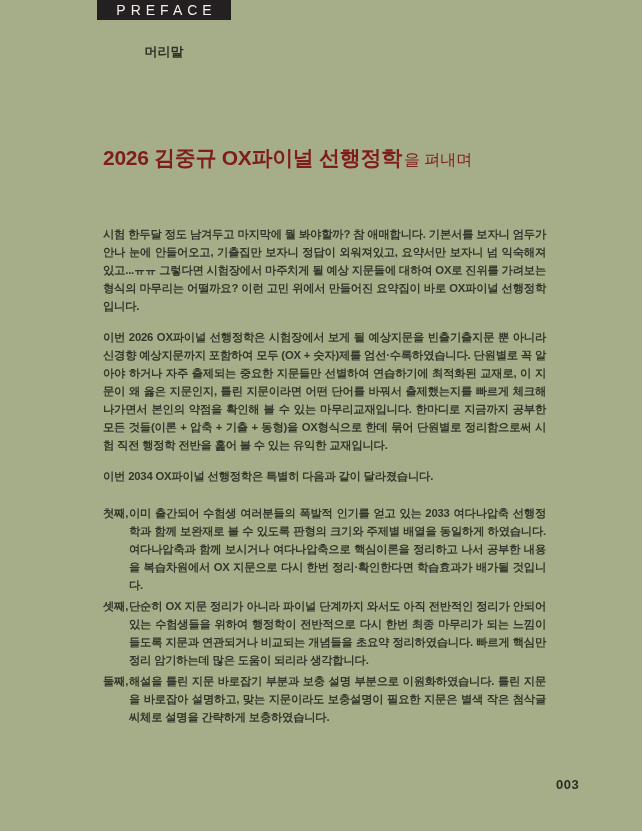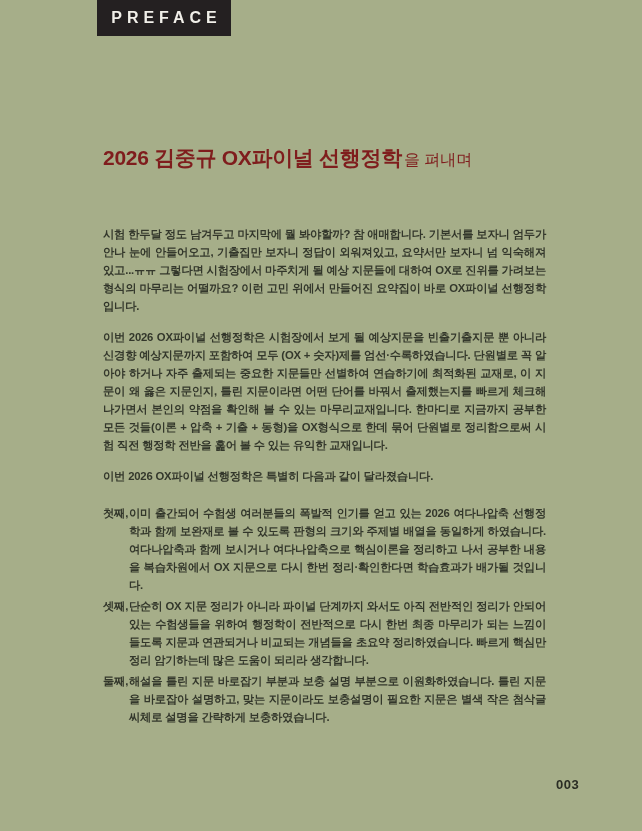--- a/index.html
+++ b/index.html
@@ -7,26 +7,26 @@
     position: relative;
     width: 642px;
     height: 831px;
     background: #a6ae89;
     overflow: hidden;
     font-family: "Liberation Sans", sans-serif;
   }
   .preface-badge {
     position: absolute;
     left: 97px; top: 0;
-    width: 134px; height: 36px;
+    width: 134px; height: 20px;
     background: #242021;
     color: #f1efe9;
     display: flex; align-items: center; justify-content: center;
-    font-size: 16px;
-    font-weight: 700;
+    font-size: 14px;
+    font-weight: 400;
     letter-spacing: 5px;
     padding-left: 5px; 
     box-sizing: border-box;
   }
   .preface-subtitle {
     position: absolute;
     left: 97px; top: 43px;
     width: 134px;
     text-align: center;
     font-size: 13px;
@@ -86,34 +86,35 @@
 </style>
 </head>
 <body>
 
 <div class="page">
 
   <div class="preface-badge">
     <span>PREFACE</span>
   </div>
 
+  <div class="preface-subtitle">머리말</div>
 
   <h1 class="page-title" style="margin:0; font-weight:normal;">
     <span class="em">2026 김중규 OX파이널 선행정학</span><span class="suffix">을 펴내며</span>
   </h1>
 
   <div class="content">
     <p>시험 한두달 정도 남겨두고 마지막에 뭘 봐야할까? 참 애매합니다. 기본서를 보자니 엄두가 안나 눈에 안들어오고, 기출집만 보자니 정답이 외워져있고, 요약서만 보자니 넘 익숙해져 있고...ㅠㅠ 그렇다면 시험장에서 마주치게 될 예상 지문들에 대하여 OX로 진위를 가려보는 형식의 마무리는 어떨까요? 이런 고민 위에서 만들어진 요약집이 바로 OX파이널 선행정학입니다.</p>
     <p>이번 2026 OX파이널 선행정학은 시험장에서 보게 될 예상지문을 빈출기출지문 뿐 아니라 신경향 예상지문까지 포함하여 모두 (OX + 숫자)제를 엄선·수록하였습니다. 단원별로 꼭 알아야 하거나 자주 출제되는 중요한 지문들만 선별하여 연습하기에 최적화된 교재로, 이 지문이 왜 옳은 지문인지, 틀린 지문이라면 어떤 단어를 바꿔서 출제했는지를 빠르게 체크해나가면서 본인의 약점을 확인해 볼 수 있는 마무리교재입니다. 한마디로 지금까지 공부한 모든 것들(이론 + 압축 + 기출 + 동형)을 OX형식으로 한데 묶어 단원별로 정리함으로써 시험 직전 행정학 전반을 훑어 볼 수 있는 유익한 교재입니다.</p>
-    <p class="pre-list">이번 2026 OX파이널 선행정학은 특별히 다음과 같이 달라졌습니다.</p>
+    <p class="pre-list">이번 2034 OX파이널 선행정학은 특별히 다음과 같이 달라졌습니다.</p>
 
     <ul class="numbered-list">
       <li class="list-item">
         <span class="marker">첫째,</span>
-        <span>이미 출간되어 수험생 여러분들의 폭발적 인기를 얻고 있는 2026 여다나압축 선행정학과 함께 보완재로 볼 수 있도록 판형의 크기와 주제별 배열을 동일하게 하였습니다. 여다나압축과 함께 보시거나 여다나압축으로 핵심이론을 정리하고 나서 공부한 내용을 복습차원에서 OX 지문으로 다시 한번 정리·확인한다면 학습효과가 배가될 것입니다.</span>
+        <span>이미 출간되어 수험생 여러분들의 폭발적 인기를 얻고 있는 2033 여다나압축 선행정학과 함께 보완재로 볼 수 있도록 판형의 크기와 주제별 배열을 동일하게 하였습니다. 여다나압축과 함께 보시거나 여다나압축으로 핵심이론을 정리하고 나서 공부한 내용을 복습차원에서 OX 지문으로 다시 한번 정리·확인한다면 학습효과가 배가될 것입니다.</span>
       </li>
       <li class="list-item">
         <span class="marker">셋째,</span>
         <span>단순히 OX 지문 정리가 아니라 파이널 단계까지 와서도 아직 전반적인 정리가 안되어있는 수험생들을 위하여 행정학이 전반적으로 다시 한번 최종 마무리가 되는 느낌이 들도록 지문과 연관되거나 비교되는 개념들을 초요약 정리하였습니다. 빠르게 핵심만 정리 암기하는데 많은 도움이 되리라 생각합니다.</span>
       </li>
       <li class="list-item">
         <span class="marker">둘째,</span>
         <span>해설을 틀린 지문 바로잡기 부분과 보충 설명 부분으로 이원화하였습니다. 틀린 지문을 바로잡아 설명하고, 맞는 지문이라도 보충설명이 필요한 지문은 별색 작은 첨삭글씨체로 설명을 간략하게 보충하였습니다.</span>
       </li>
     </ul>

